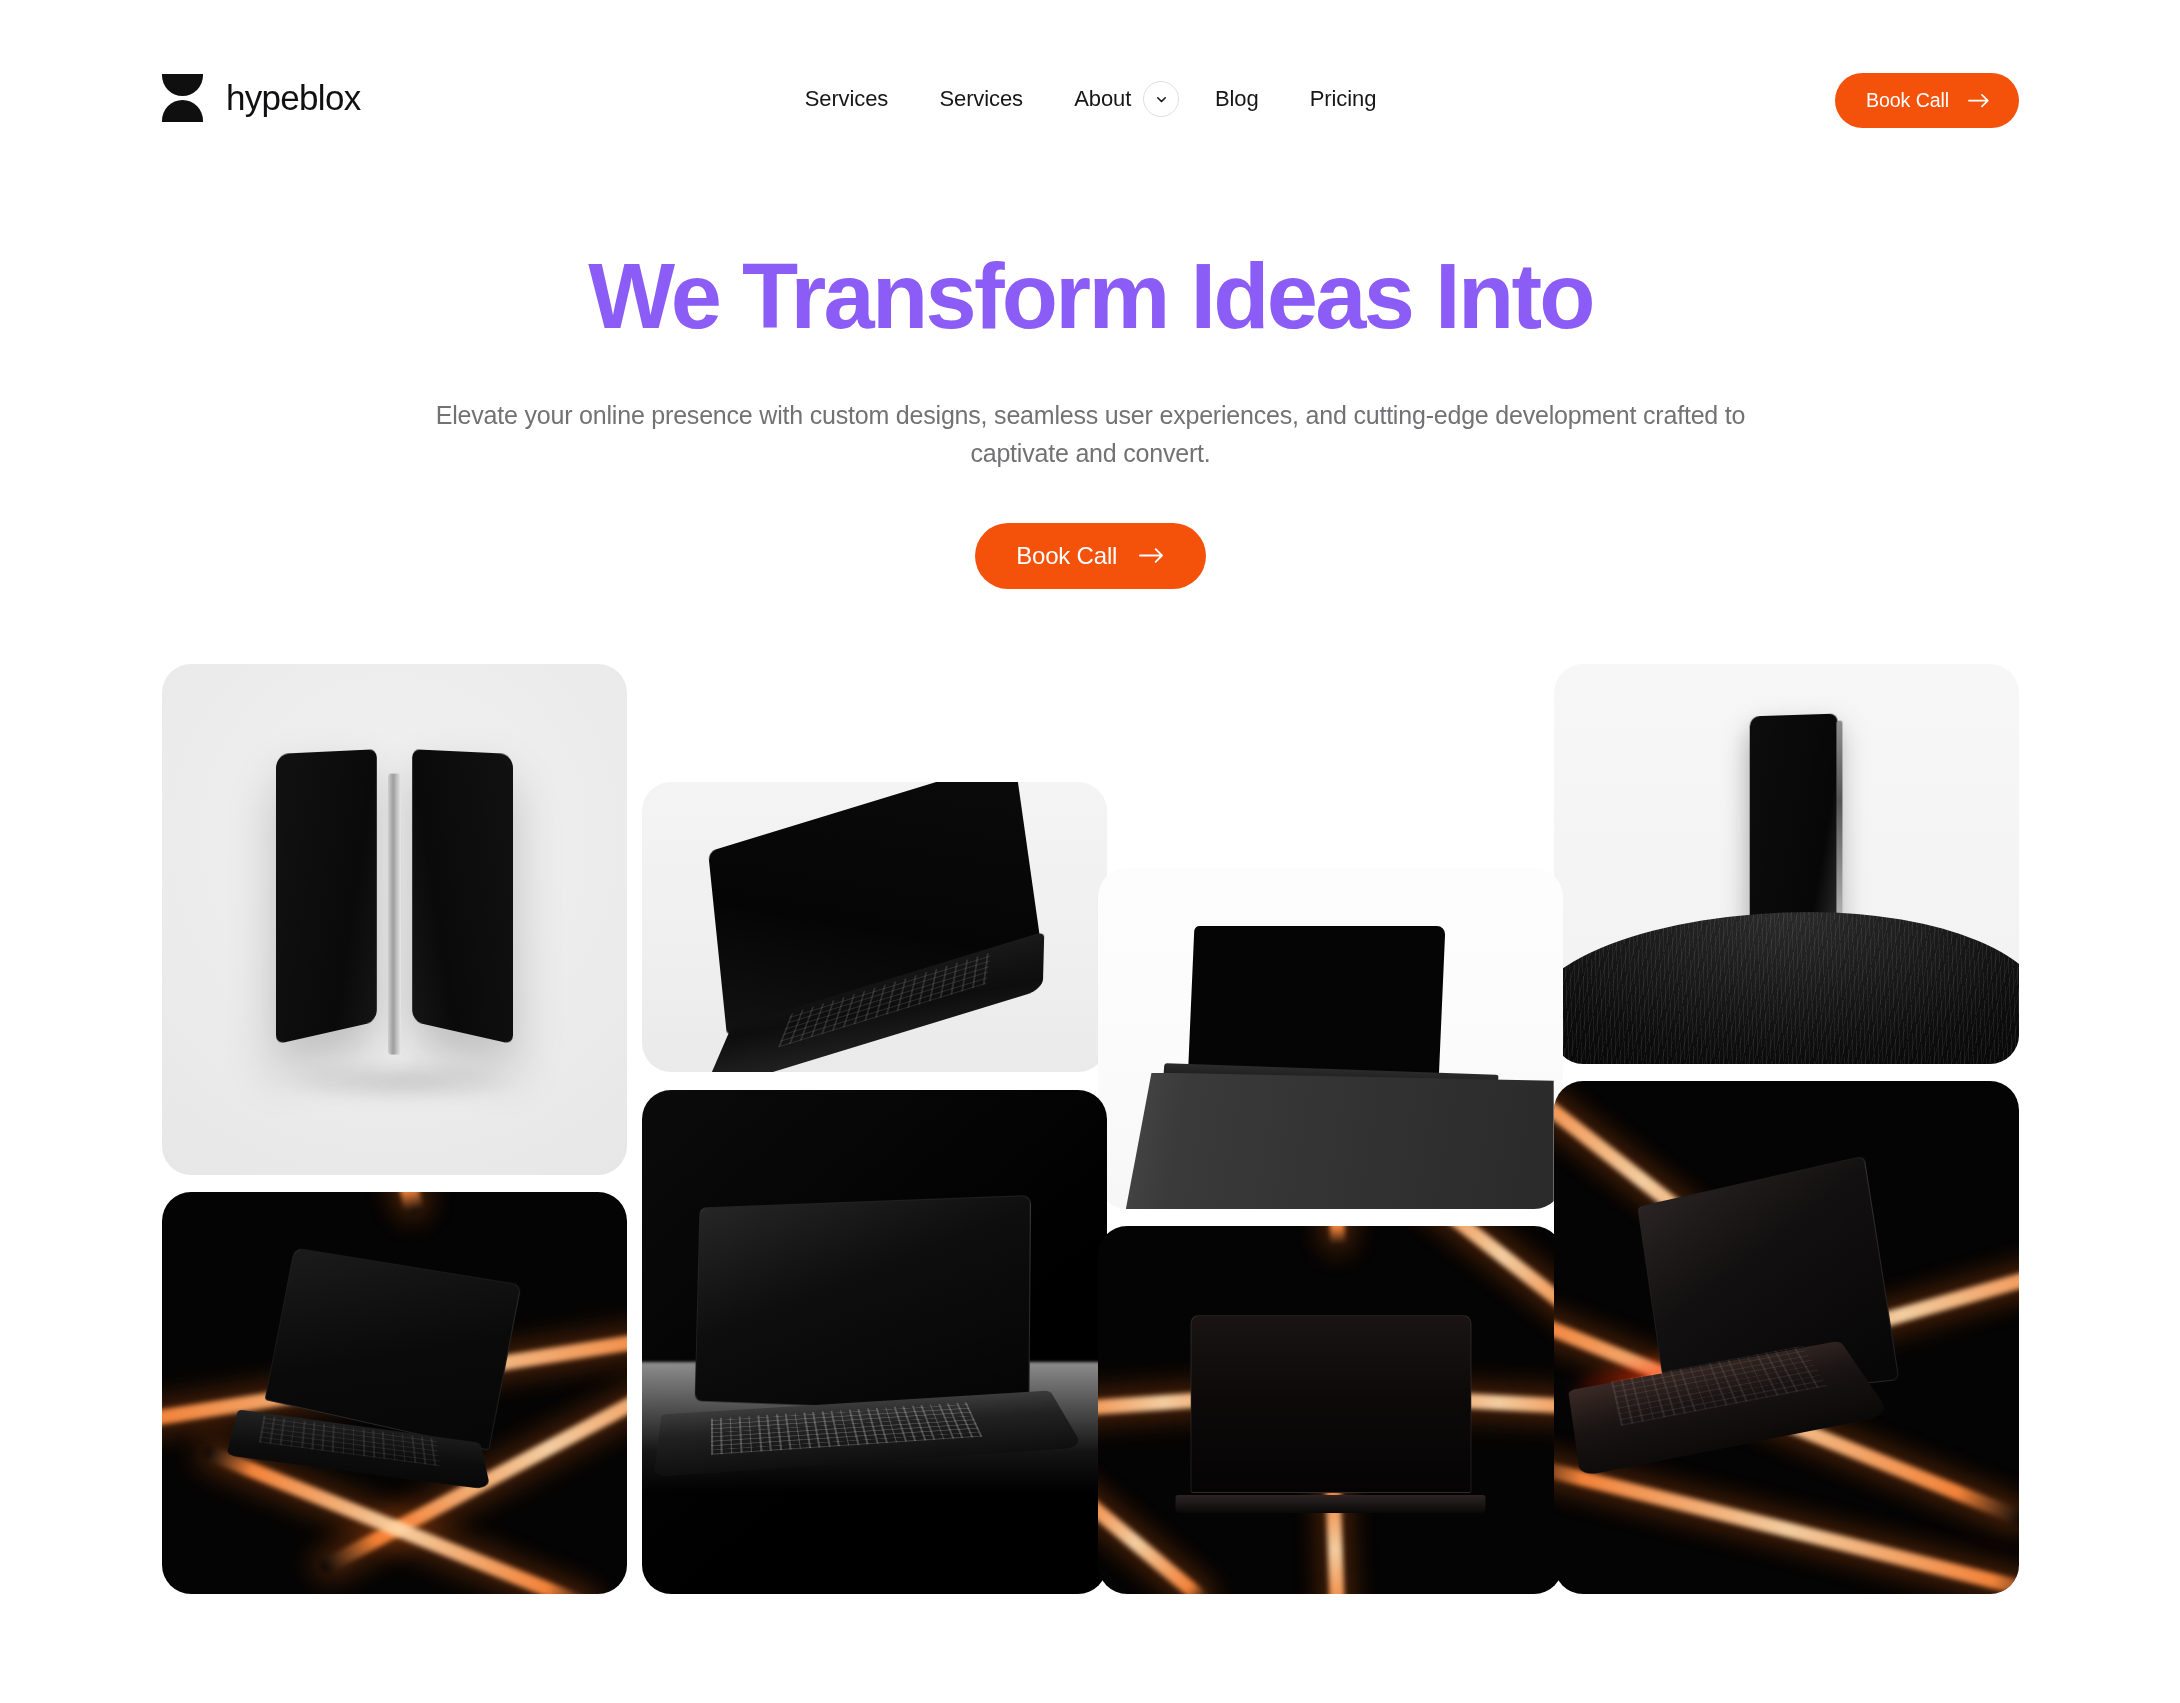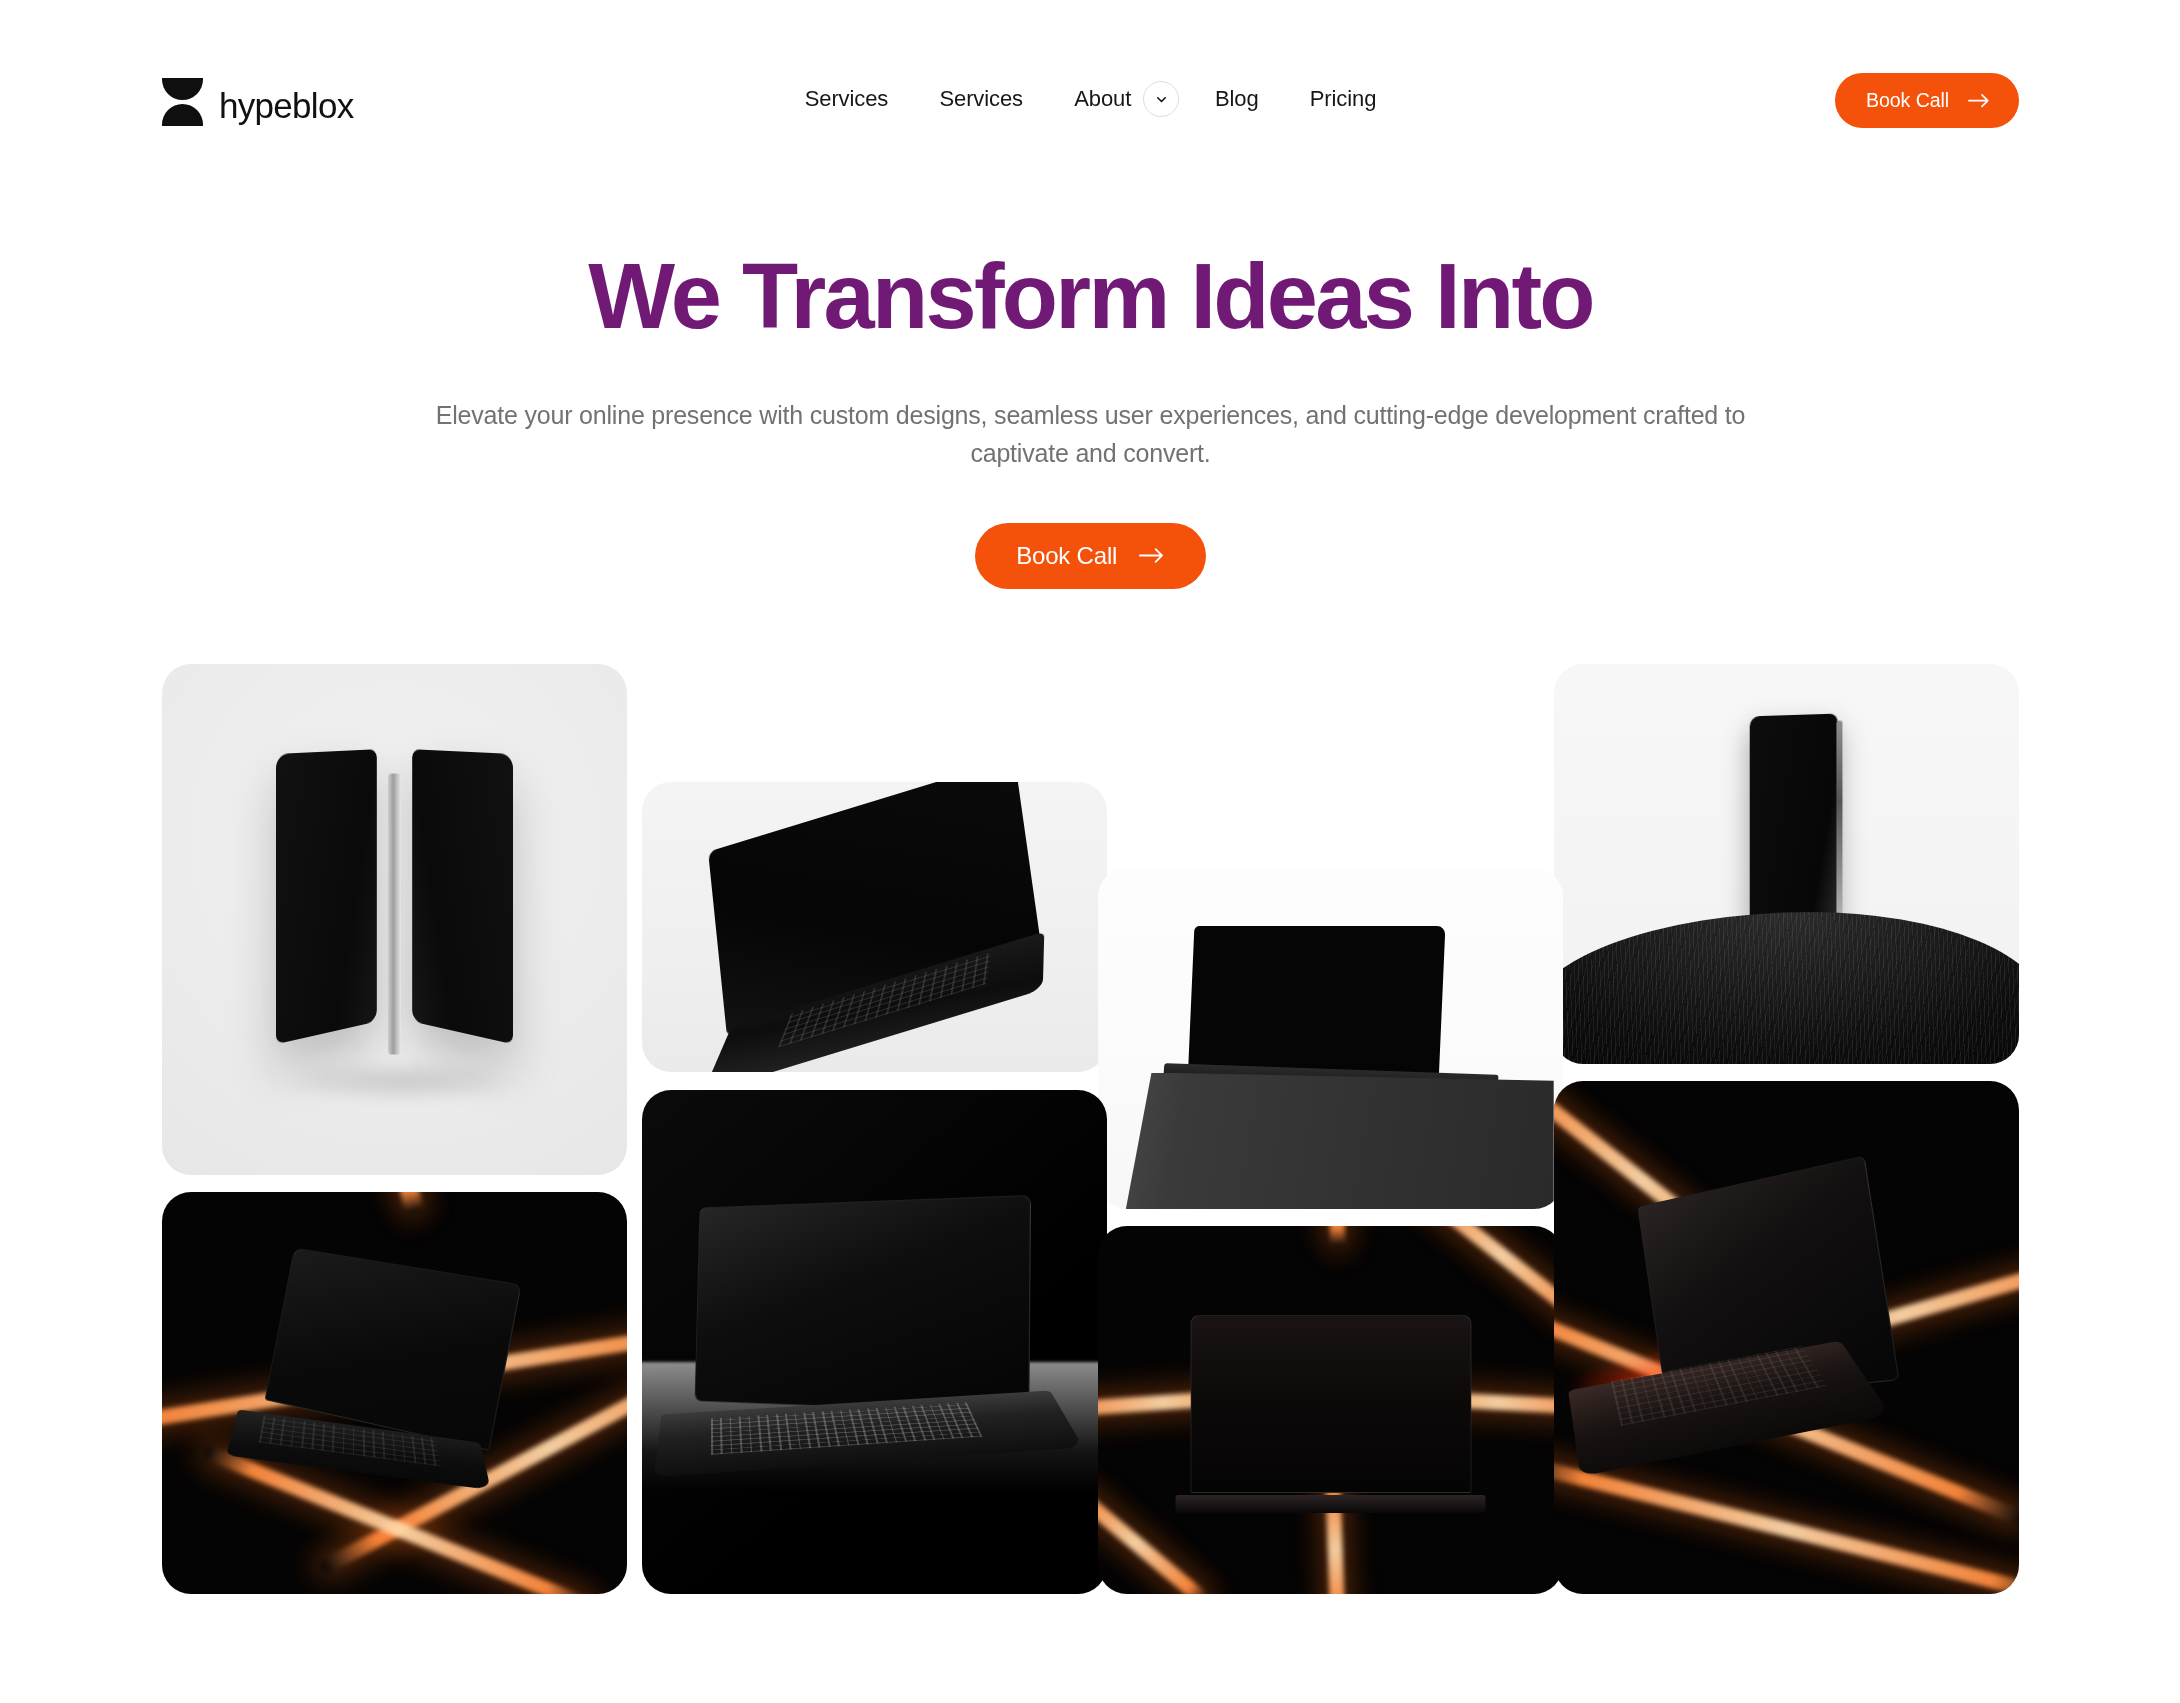--- a/index.html
+++ b/index.html
@@ -17,22 +17,22 @@
     position: absolute;
     top: 0; left: 0;
     width: 2181px;
     height: 211px;
     display: flex;
     align-items: flex-start;
     padding: 70px 162px 0 162px;
   }
   .brand {
     display: flex;
-    align-items: flex-end;
-    gap: 16px;
+    align-items: center;
+    gap: 23px;
     height: 56px;
     cursor: pointer;
   }
   .brand-mark {
     width: 41px; height: 48px;
     position: relative;
     flex: 0 0 auto;
   }
   .brand-mark .half {
     position: absolute;
@@ -119,21 +119,21 @@
     position: absolute;
     top: 245px; left: 0;
     width: 2181px;
     text-align: center;
   }
   .hero-title {
     font-size: 92px;
     line-height: 1.12;
     font-weight: 700;
     letter-spacing: -2.7px;
-    color: #701a75;
+    color: #8b5cf6;
     max-width: 1448px;
     margin: 0 auto;
   }
   .hero-subtitle {
     margin: 48px auto 4px auto;
     max-width: 1329px;
     font-size: 25px;
     line-height: 1.52;
     color: #727274;
     letter-spacing: -0.2px;

